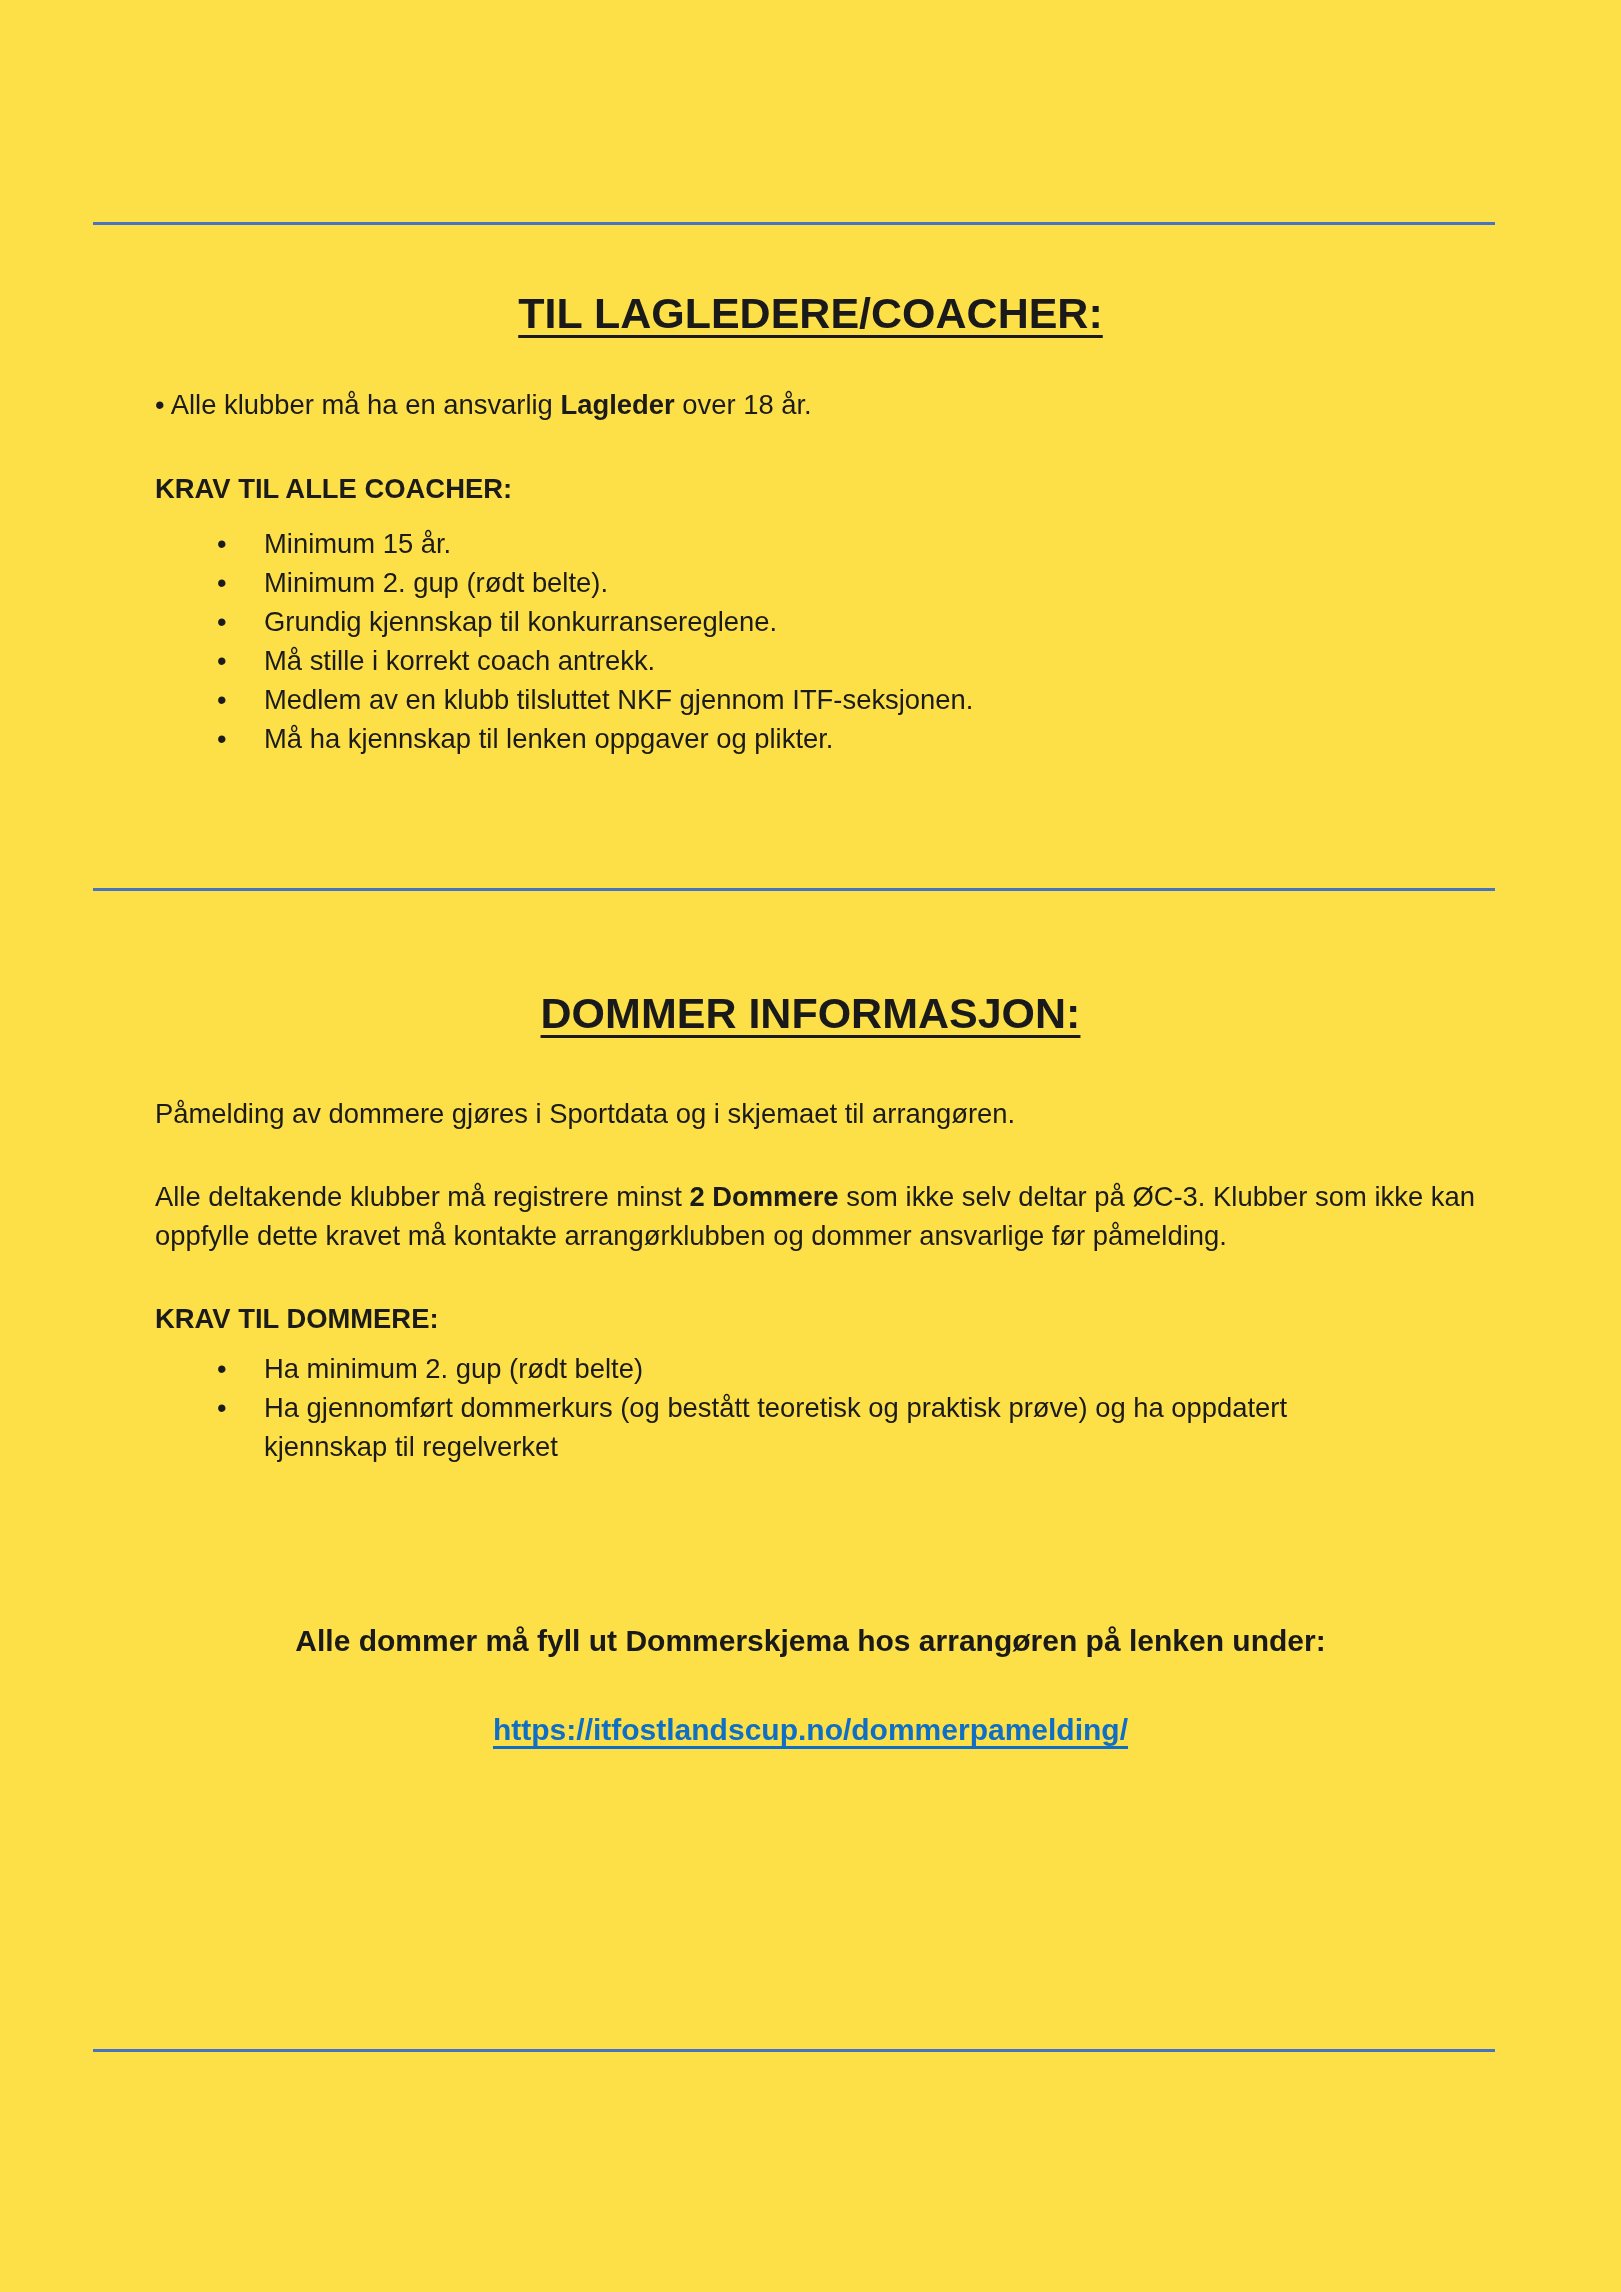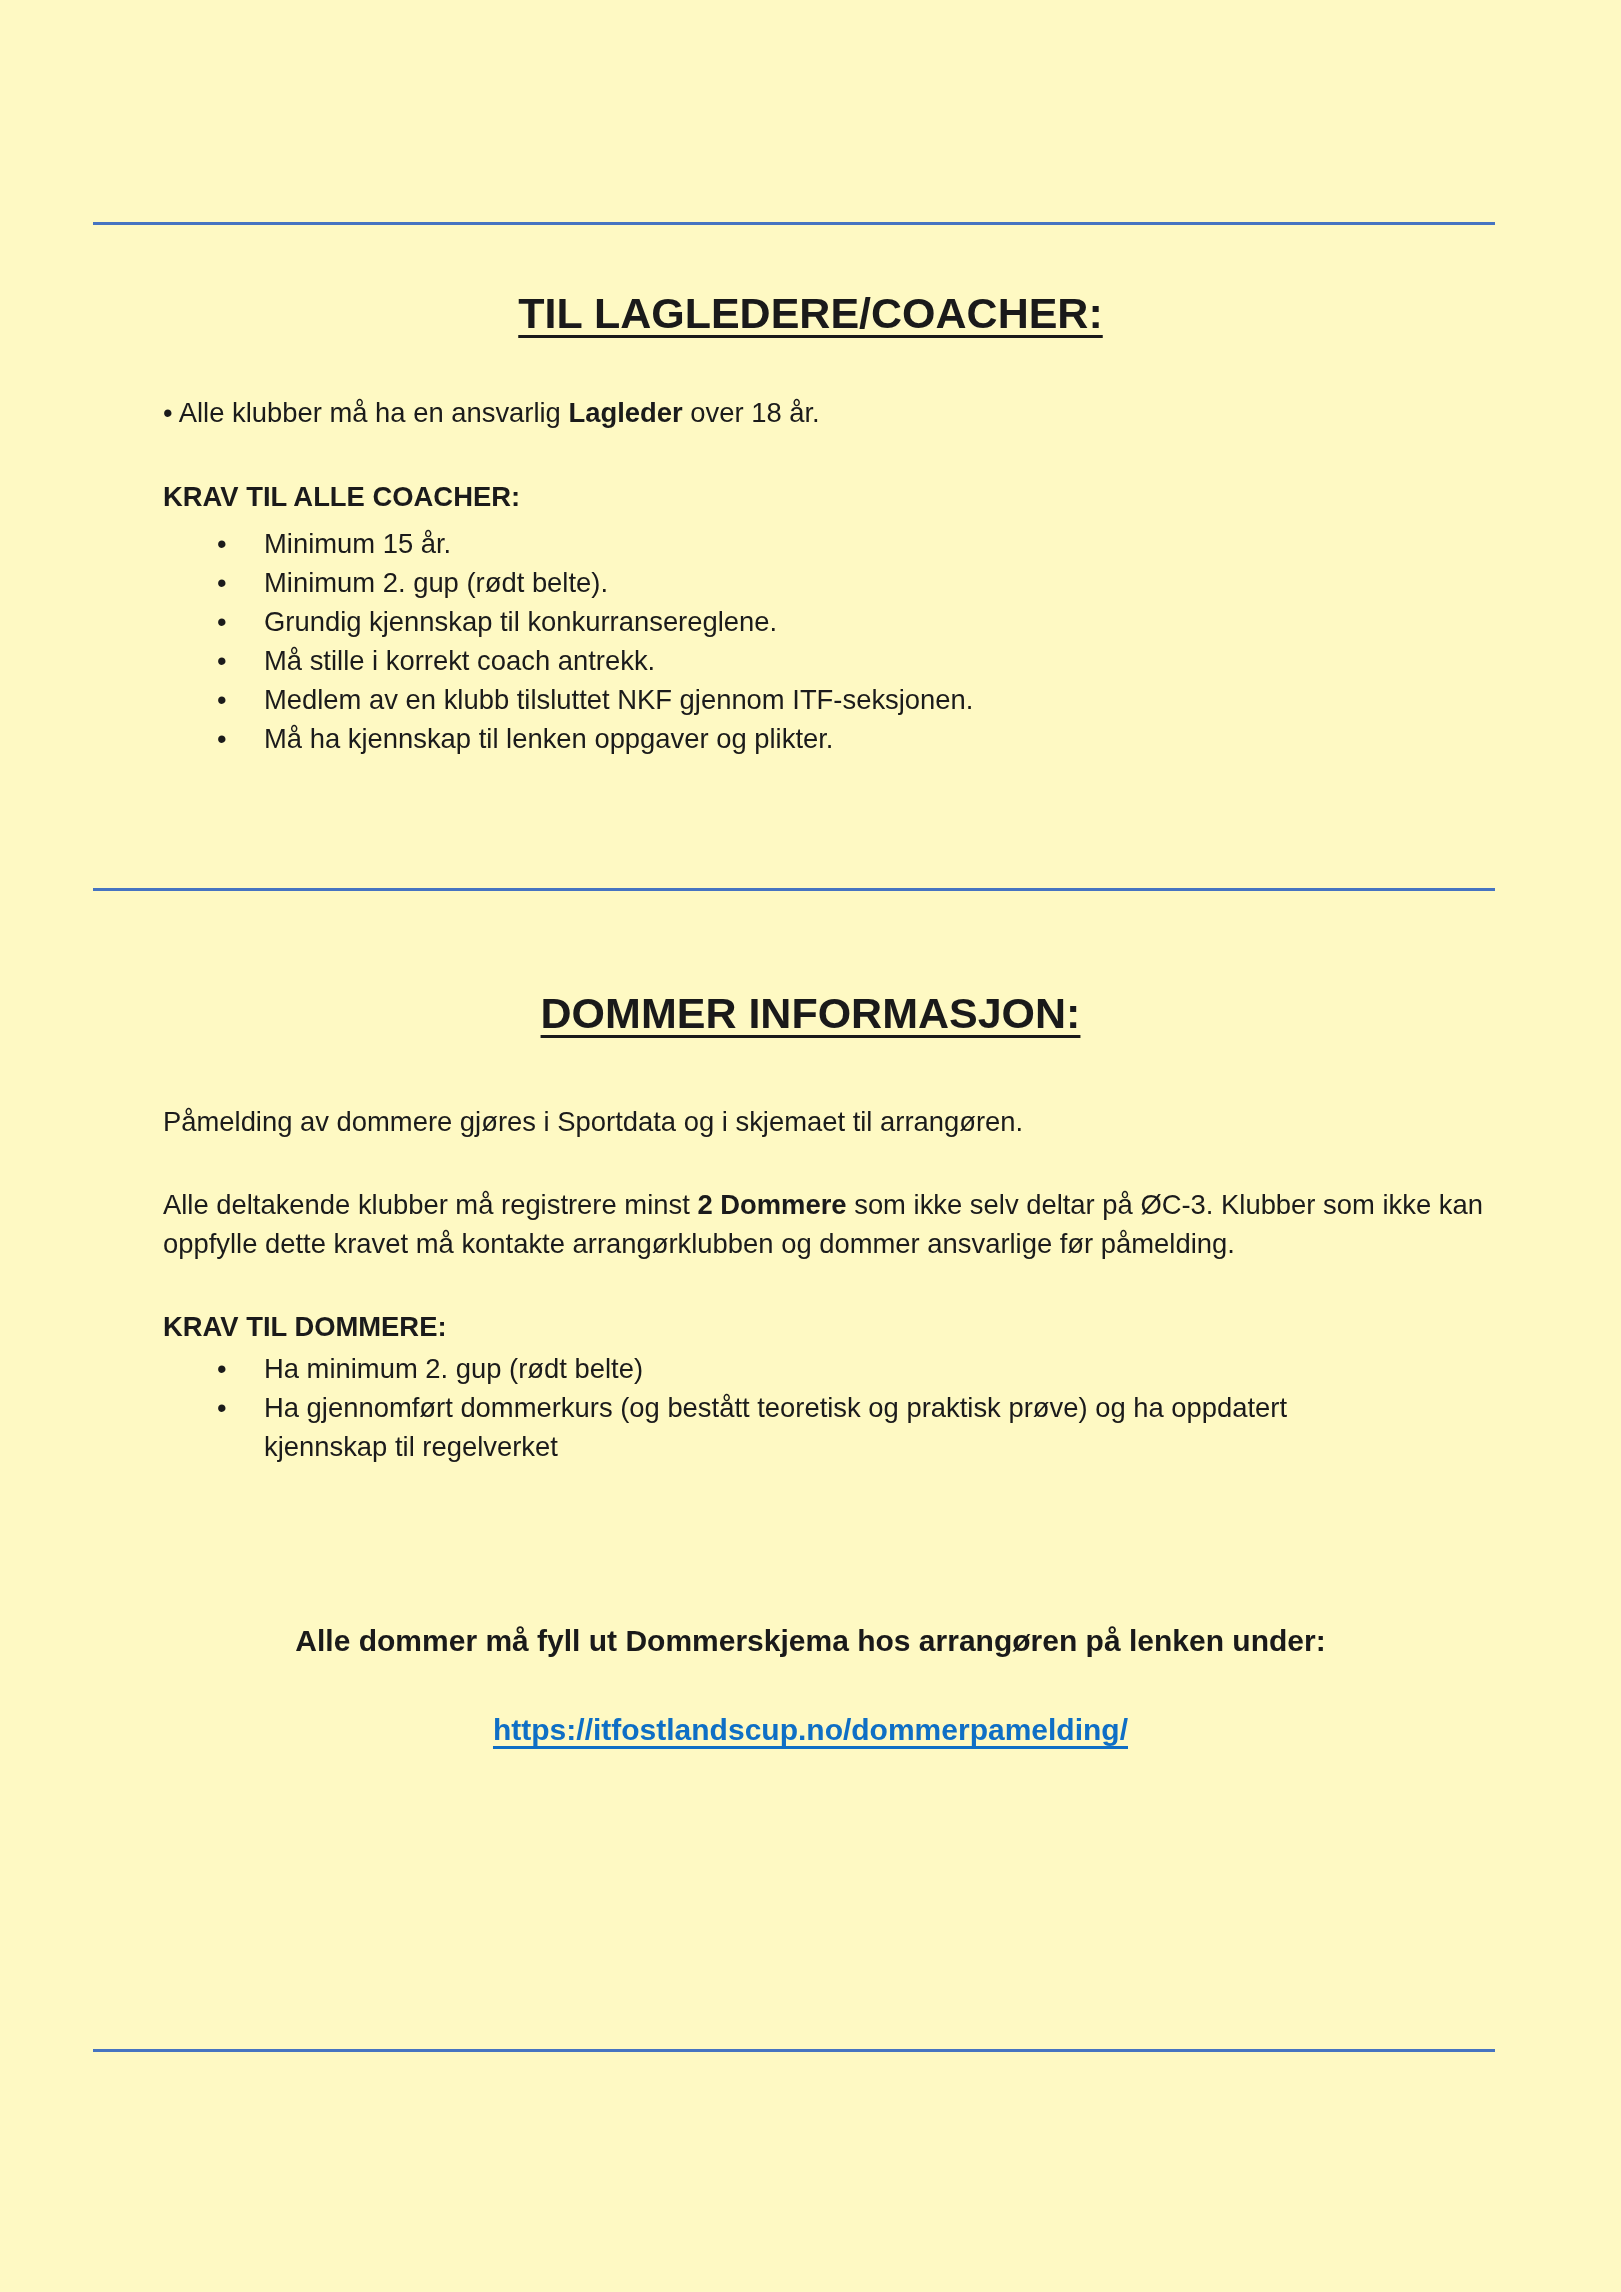--- a/index.html
+++ b/index.html
@@ -1,26 +1,26 @@
 <!DOCTYPE html>
 <html><head>
 <meta charset="utf-8">
 <style>
   html, body { margin: 0; padding: 0; background: #888; }
   .page {
     position: relative;
     width: 1621px;
     height: 2293px;
     margin: 0 auto;
-    background: #fef9c3;
+    background: #fde047;
     font-family: "Liberation Sans", "DejaVu Sans", sans-serif;
     color: #1b1b1b;
     overflow: hidden;
   }
-  .abs { position: absolute; left: 147px; margin: 16px; }
+  .abs { position: absolute; left: 147px; margin: 8px; }
   .rule {
     position: absolute;
     left: 93px;
     width: 1402px;
     height: 2.9px;
     background: #4674C1;
   }
   .center-row {
     position: absolute;
     left: 0;

